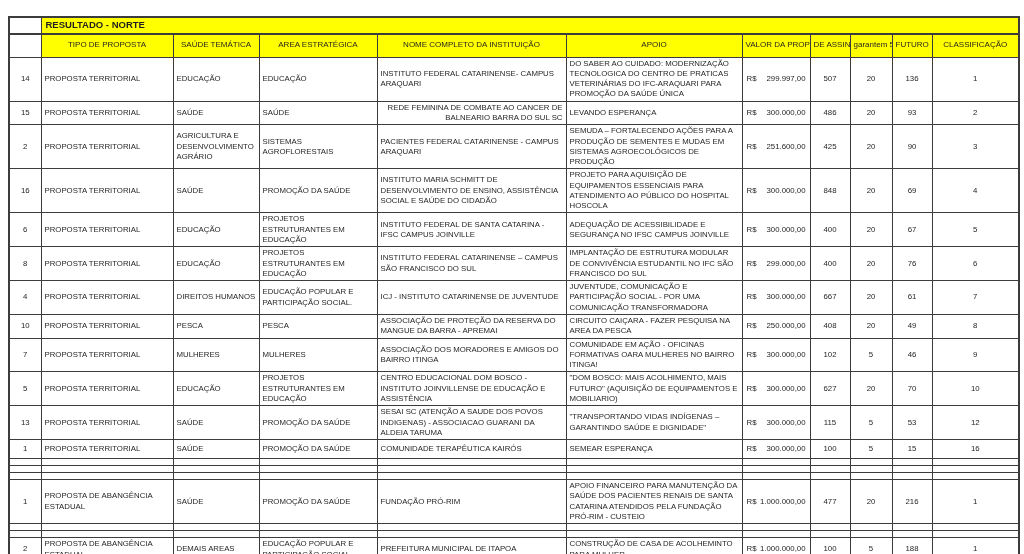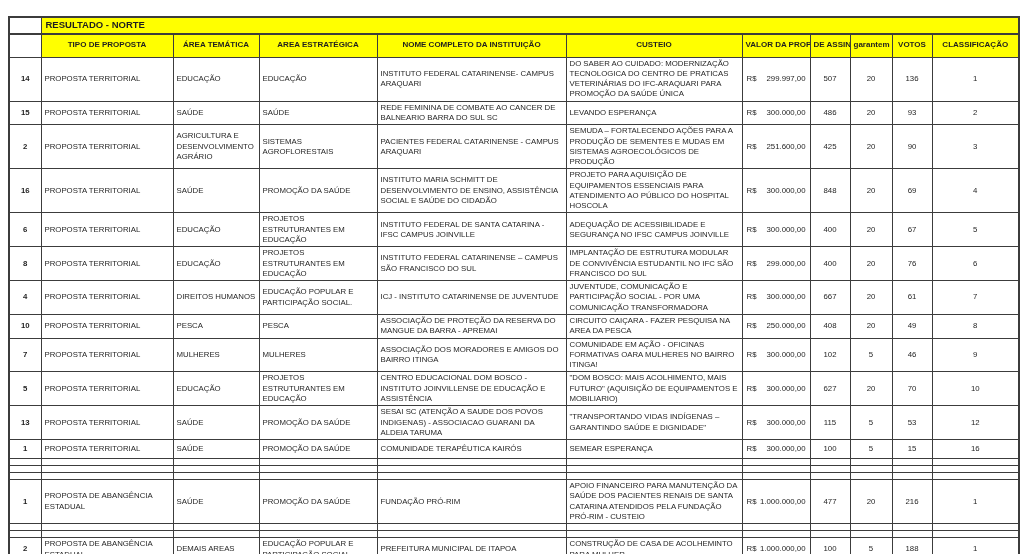--- a/index.html
+++ b/index.html
@@ -30,28 +30,28 @@
     font-size:9.5px;
     font-weight:bold;
     padding:1px 4px;
     border-bottom:2px solid #3c3c3c;
     white-space:nowrap;
     margin-left:46px;
   }
   tr.title-row td.corner{background:#ffffff;}
   tr.header-row th{
     background:#ffff00;
-    font-weight:bold;
+    font-weight:normal;
     font-size:8px;
     text-align:center;
     height:20px;
     white-space:nowrap;
   }
   tr.header-row td.corner{background:#ffffff;}
-  .c-num{text-align:center;font-weight:bold;}
+  .c-num{text-align:center;font-weight:normal;}
   .c-left{text-align:left;}
   .c-center{text-align:center;}
   .c-money{padding:1px 4px;}
   .c-money .money{display:flex;justify-content:space-between;align-items:center;}
   tr.data{min-height:18px;}
   tr.data td{height:16px;}
   tr.empty td{height:6px;padding:0 3px;font-size:4px;line-height:6px;}
 </style>
 </head>
 <body>
@@ -72,28 +72,28 @@
         <col style="width:87px">
     </colgroup>
     <tbody>
       <tr class="title-row">
         <td class="corner"></td>
         <td colspan="10">RESULTADO - NORTE</td>
       </tr>
       <tr class="header-row">
         <td class="corner"></td>
         <th>TIPO DE PROPOSTA</th>
-        <th>ÁREA TEMÁTICA</th>
+        <th>SAÚDE TEMÁTICA</th>
         <th>AREA ESTRATÉGICA</th>
         <th>NOME COMPLETO DA INSTITUIÇÃO</th>
-        <th>CUSTEIO</th>
+        <th>APOIO</th>
         <th>VALOR DA PROP</th>
         <th>DE ASSINA</th>
         <th>garantem 5</th>
-        <th>VOTOS</th>
+        <th>FUTURO</th>
         <th>CLASSIFICAÇÃO</th>
       </tr>
     </tbody>
     <tbody id="rows">
         <tr class="data">
           <td class="c-num">14</td>
           <td class="c-left">PROPOSTA TERRITORIAL</td>
           <td class="c-left">EDUCAÇÃO</td>
           <td class="c-left">EDUCAÇÃO</td>
           <td class="c-left">INSTITUTO FEDERAL CATARINENSE- CAMPUS ARAQUARI</td>
@@ -107,21 +107,21 @@
           <td class="c-center">507</td>
           <td class="c-center">20</td>
           <td class="c-center">136</td>
           <td class="c-center">1</td>
         </tr>
         <tr class="data">
           <td class="c-num">15</td>
           <td class="c-left">PROPOSTA TERRITORIAL</td>
           <td class="c-left">SAÚDE</td>
           <td class="c-left">SAÚDE</td>
-          <td class="c-left" style="text-align: left;">REDE FEMININA DE COMBATE AO CANCER DE BALNEARIO BARRA DO SUL SC</td>
+          <td class="c-left" style="text-align: right;">REDE FEMININA DE COMBATE AO CANCER DE BALNEARIO BARRA DO SUL SC</td>
           <td class="c-left">LEVANDO ESPERANÇA</td>
           <td class="c-money">
             <div class="money">
               <span>R$</span>
               <span>300.000,00</span>
             </div>
           </td>
           <td class="c-center">486</td>
           <td class="c-center">20</td>
           <td class="c-center">93</td>

